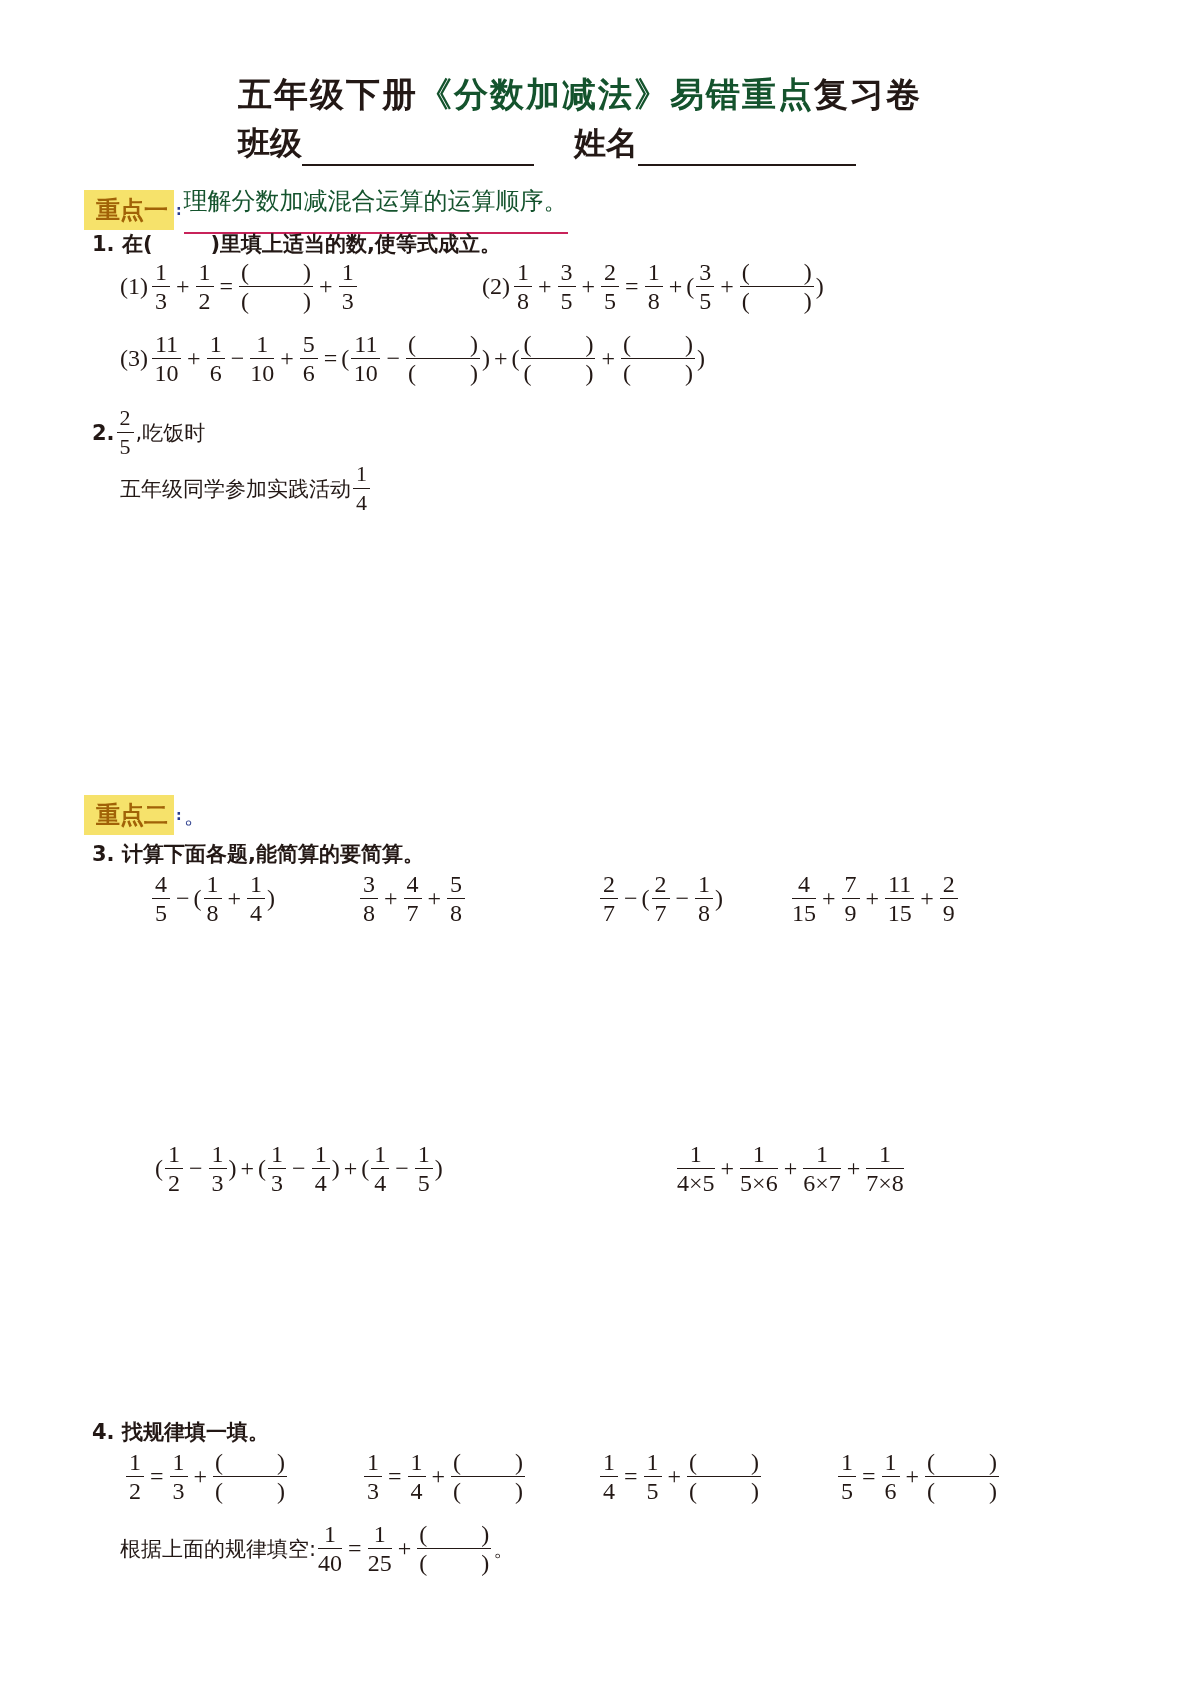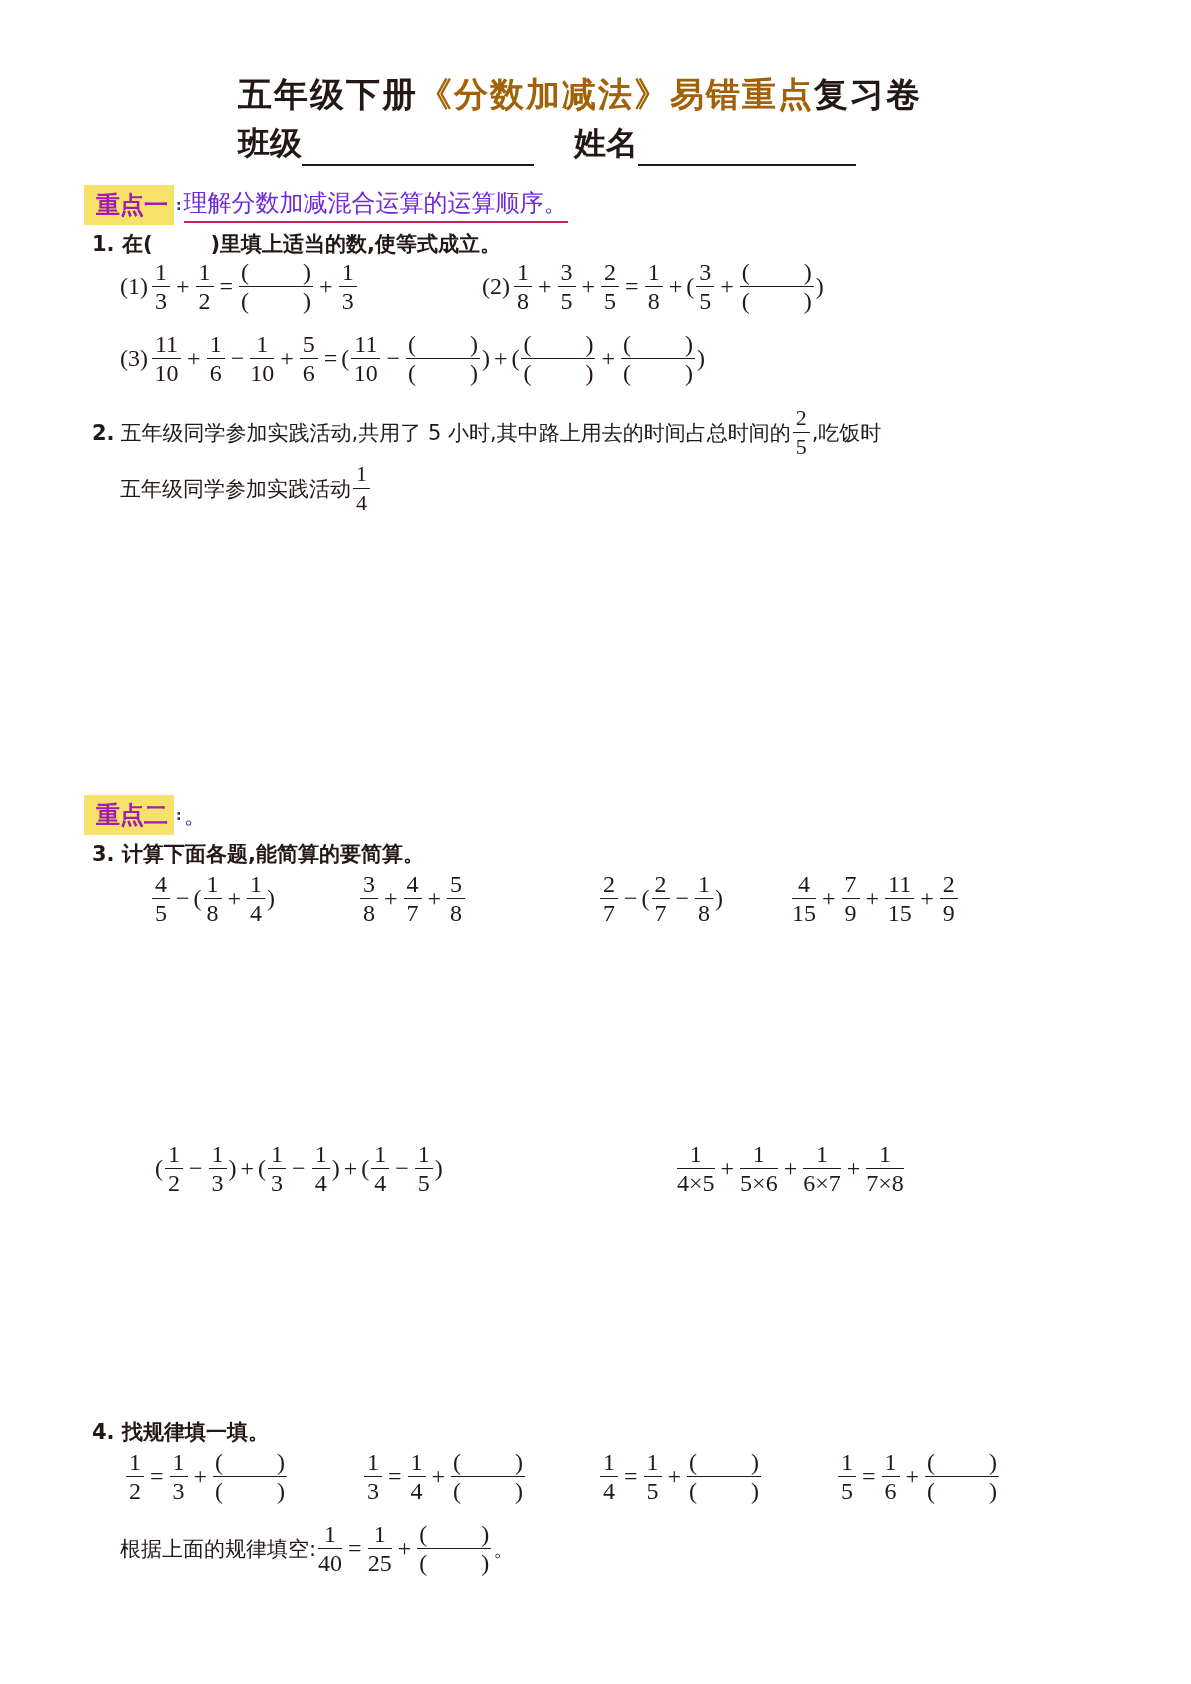--- a/index.html
+++ b/index.html
@@ -1,26 +1,26 @@
 <!DOCTYPE html>
 <html><head>
 <meta charset="utf-8">
 <style>
   html, body { margin:0; padding:0; background:#ffffff; }
   body { width:1191px; height:1684px; position:relative; overflow:hidden; color:#231815;
          font-family: "DejaVu Serif", "Liberation Serif", serif; }
   .abs { position:absolute; }
   .title { left:238px; top:72px; font-family:"DejaVu Sans", sans-serif; font-size:34px; font-weight:bold; letter-spacing:2px; white-space:nowrap; color:#231815; }
-  .title .pink { color:#a16207; }
+  .title .pink { color:#14532d; }
   .classline { left:238px; top:122px; font-family:"DejaVu Sans", sans-serif; font-size:32px; font-weight:bold; white-space:nowrap; display:flex; align-items:flex-end;text-align:right; }
   .blank { display:inline-block; border-bottom:2px solid #231815; height:30px; margin-right:40px; }
   .section { font-family:"DejaVu Sans", sans-serif; font-size:24px; font-weight:bold; white-space:nowrap; display:flex; align-items:center; }
-  .section .tag { background:#f6e26b; color:#a21caf; padding:4px 6px 4px 12px; }
+  .section .tag { background:#f6e26b; color:#a16207; padding:4px 6px 4px 12px; }
   .section .colon { color:#2b3c8c; font-size:14px; margin:0 2px; }
-  .section .desc { color:#6d28d9; border-bottom:2px solid #c8235a; padding-bottom:2px; font-weight:normal;font-family:Liberation Serif, serif; }
+  .section .desc { color:#14532d; border-bottom:2px solid #c8235a; padding-bottom:15px; font-weight:normal;font-family:Liberation Serif, serif; }
   .section .dot { color:#2b3c8c; font-weight:normal; }
   .qhead { font-family:"DejaVu Sans", sans-serif; font-size:21px; font-weight:bold; white-space:nowrap; }
   .qtext { font-family:"DejaVu Sans", sans-serif; font-size:21px; white-space:nowrap; }
   .math { display:flex; align-items:center; font-family:"Liberation Serif", "DejaVu Serif", serif; font-size:24px; white-space:nowrap; }
   .frac { display:inline-flex; flex-direction:column; align-items:center; margin:0 2px; vertical-align:middle; }
   .frac .n { border-bottom:1.5px solid #231815; padding:0 3px; line-height:28px; text-align:center; width:100%; box-sizing:border-box; }
   .frac .d { line-height:28px; text-align:center; }
   .frac.wide .n, .frac.wide .d { min-width:70px; display:flex; justify-content:space-between; padding:0 2px; }
   .op { margin:0 4px; }
   .lbl { margin-right:2px; }
@@ -180,21 +180,20 @@
       <span class="d">
         <span>(</span>
         <span>)</span>
       </span>
     </span>
   <span>)</span>
 </div>
 
 <div class="abs" style="left:92px;top:404px;display:flex;align-items:center;">
   <span class="qhead">2.</span>
-  <span class="qtext" style="margin-left:6px">五年级同学参加实践活动,共用了 5 小时,其中路上用去的时间占总时间的</span>
   <span class="math" style="font-size:22px">
       <span class="frac">
         <span class="n">2</span>
         <span class="d">5</span>
       </span>
     </span>
   <span class="qtext">,吃饭时</span>
 </div>
 <div class="abs" style="left:120px;top:460px;display:flex;align-items:center;">
   <span class="qtext">五年级同学参加实践活动</span>

